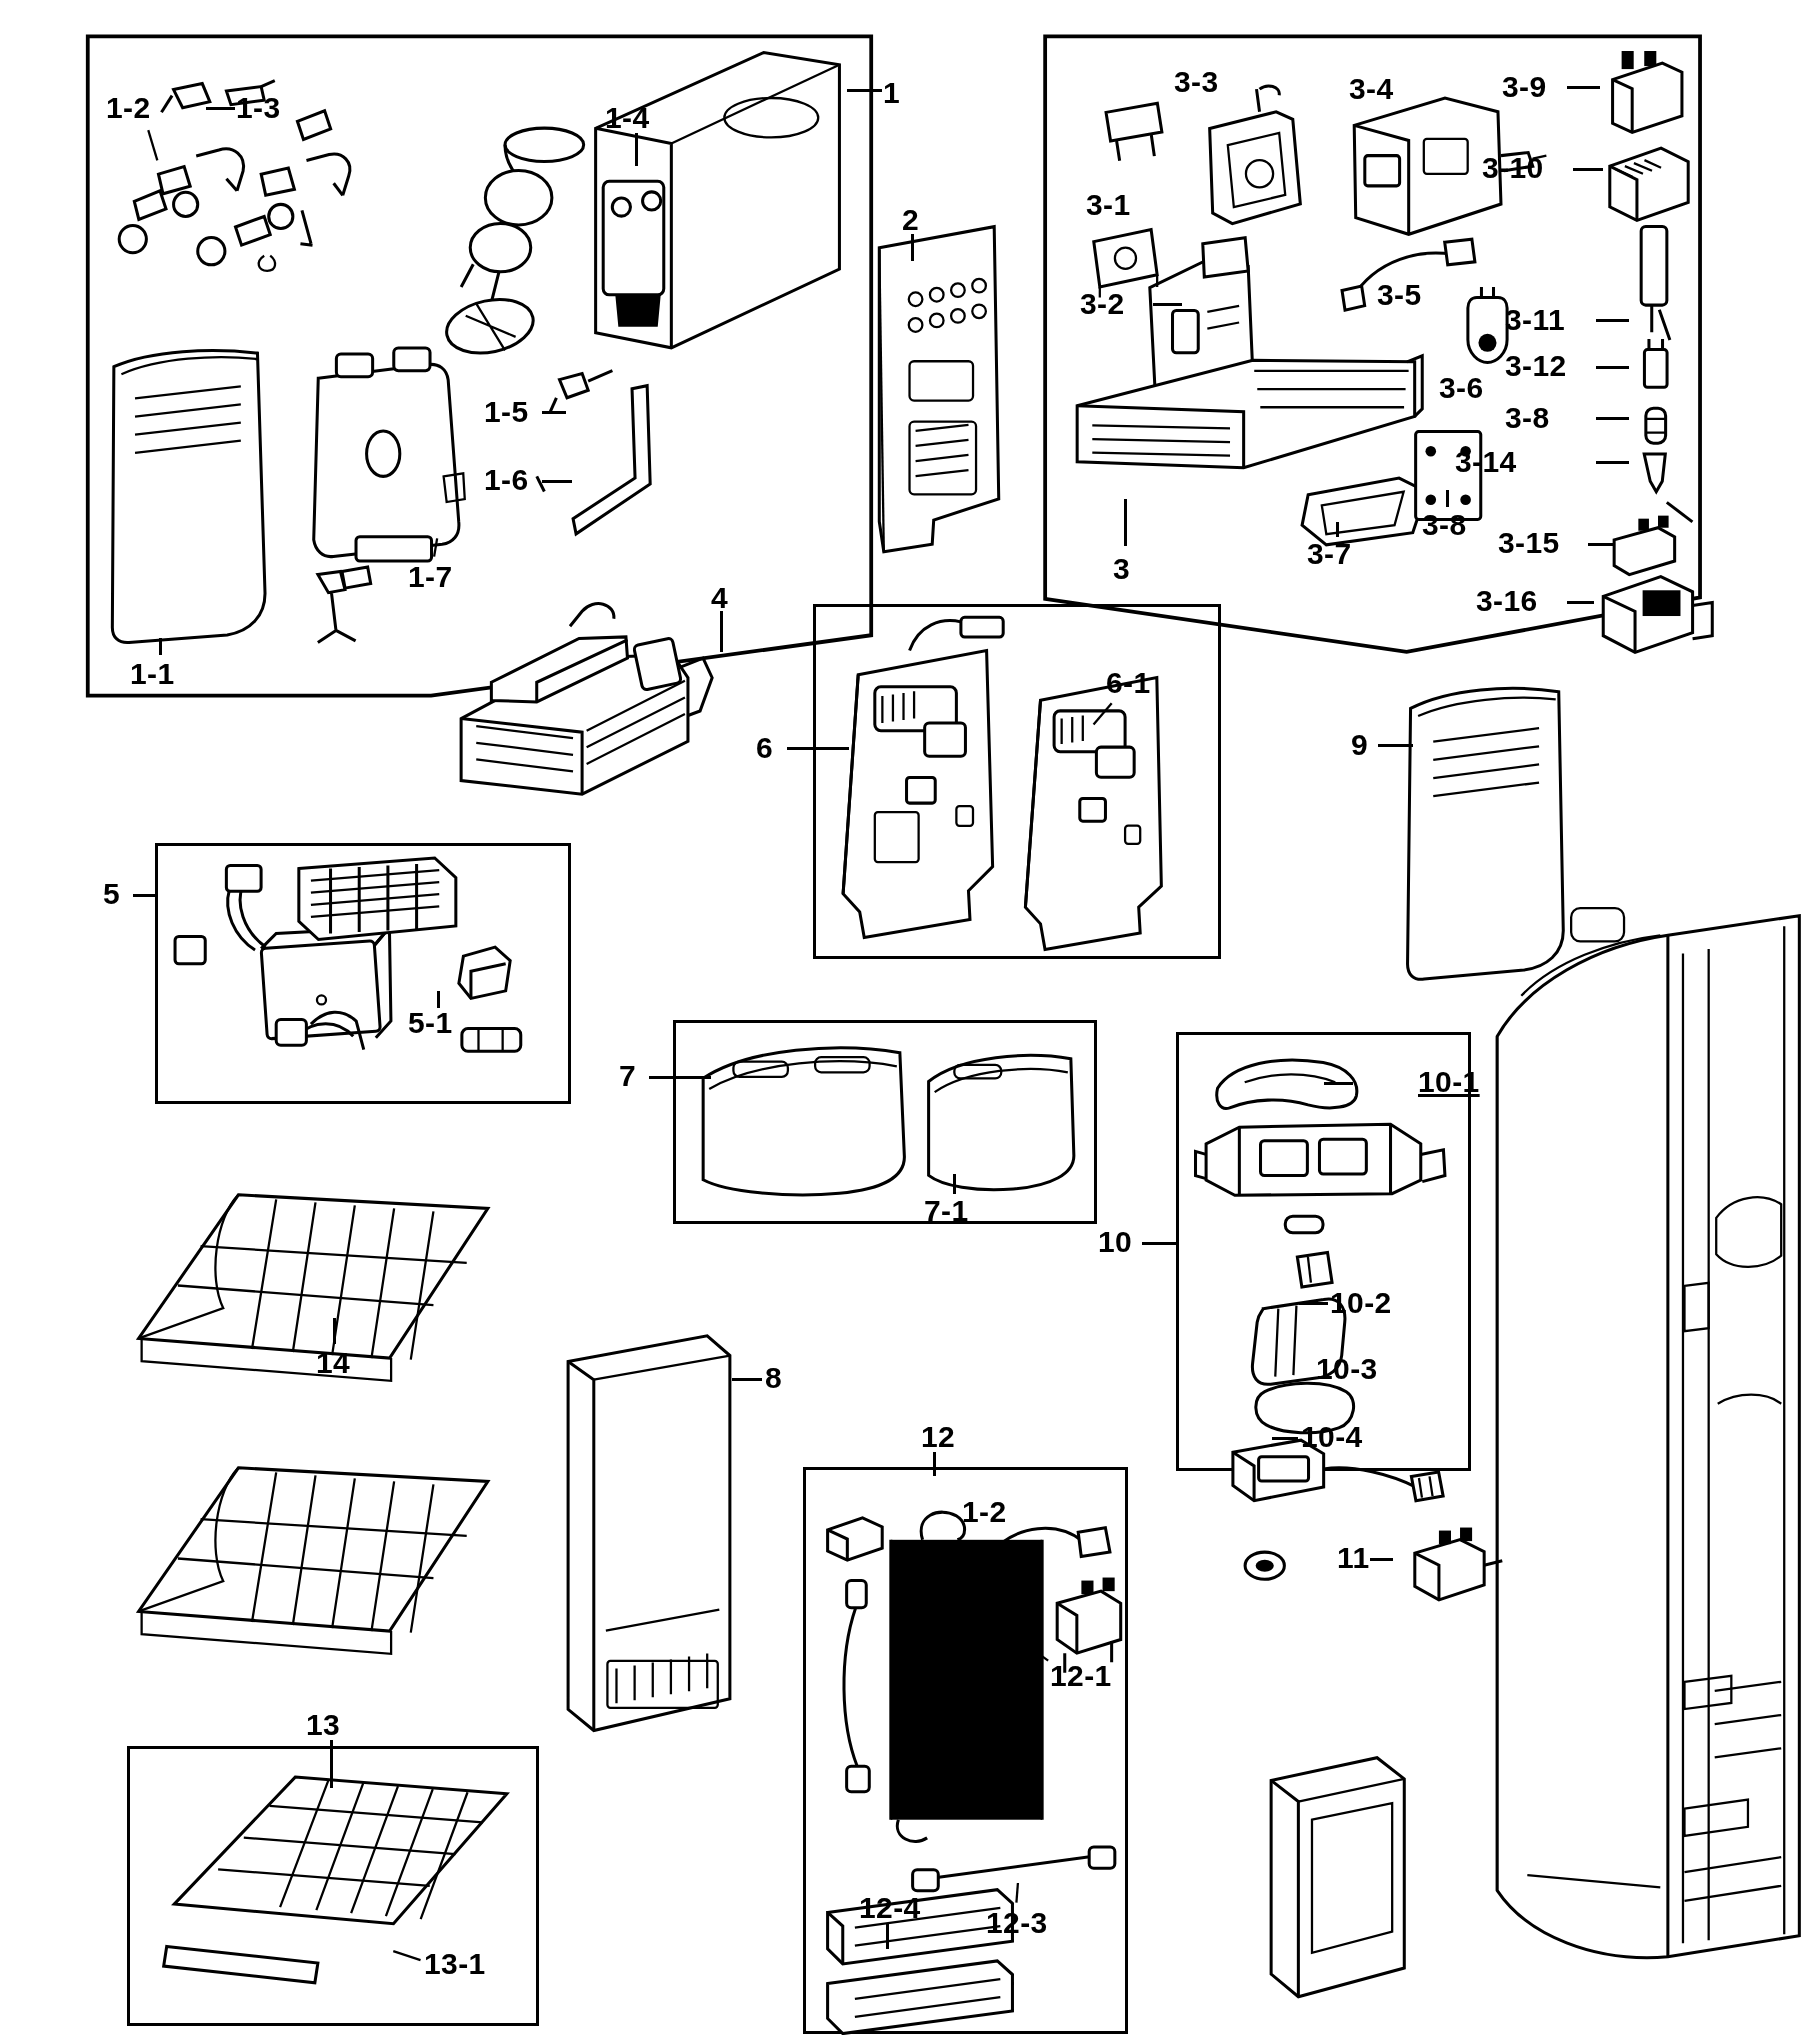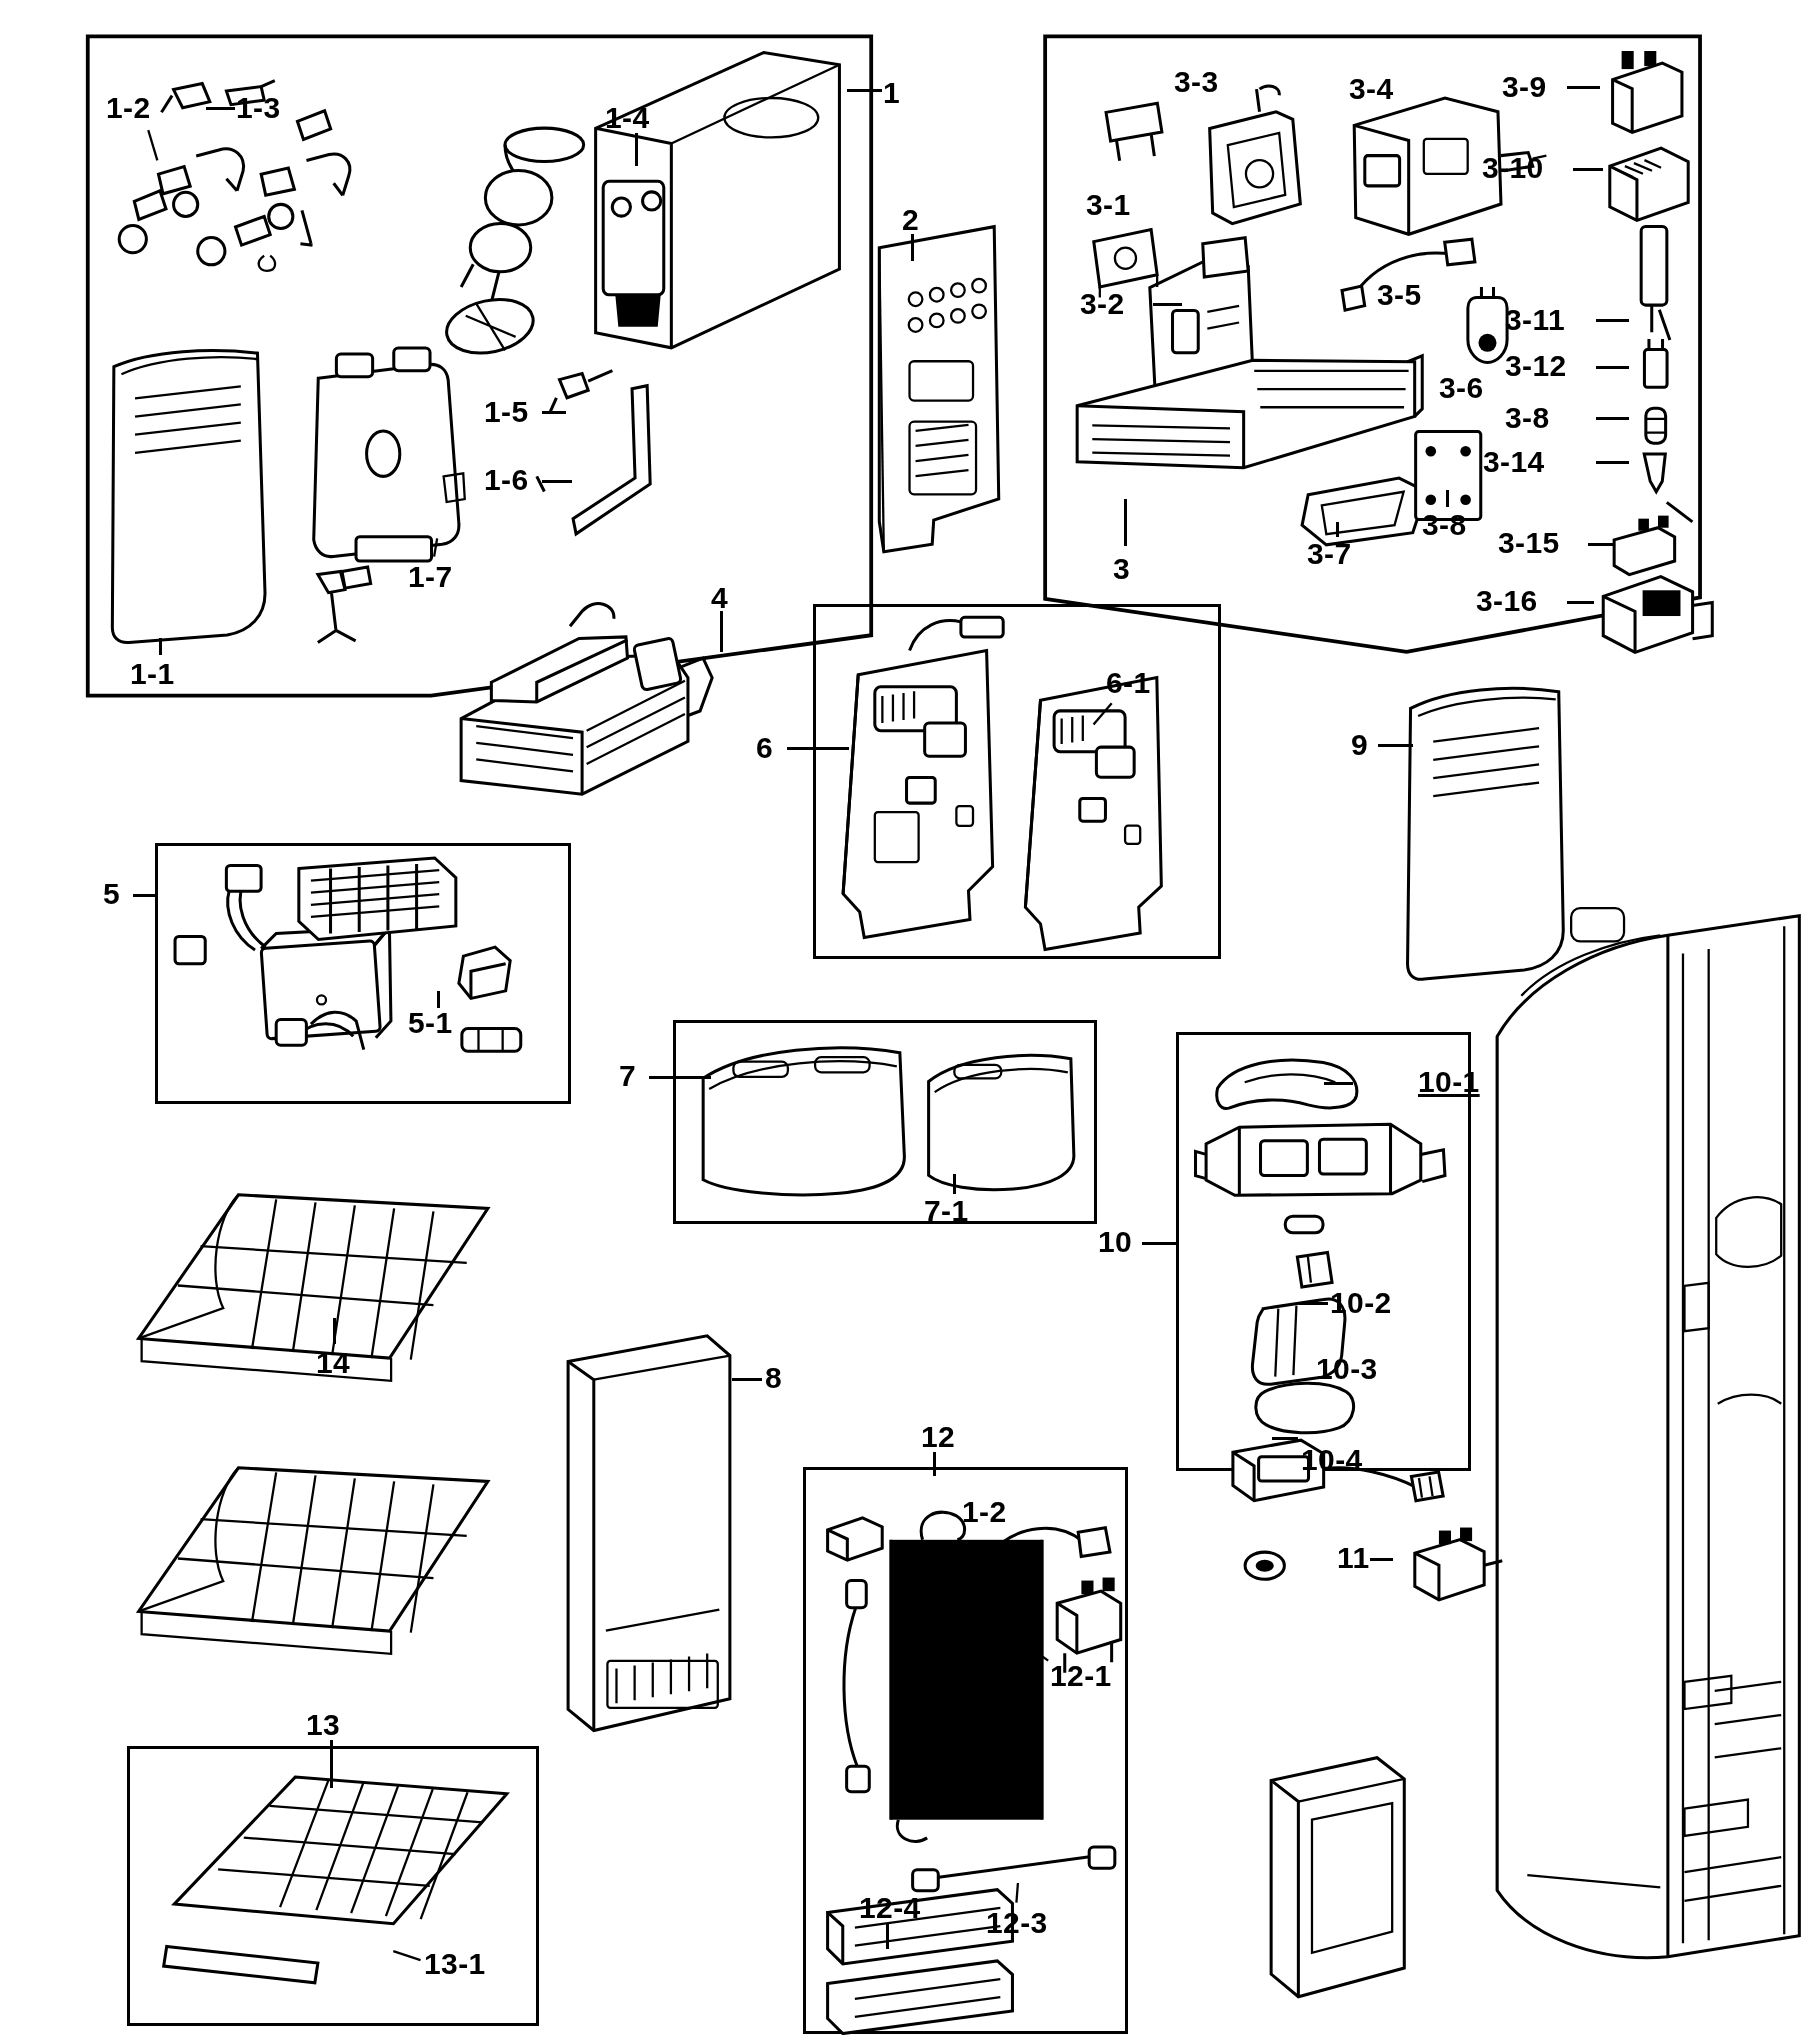--- a/index.html
+++ b/index.html
@@ -558,21 +558,21 @@
 
   <div class="lbl s1" style="left:1505px;top:303px;">3-11</div>
   <div class="lead h" style="left:1596px;top:319px;width:33px;"></div>
 
   <div class="lbl s1" style="left:1505px;top:349px;">3-12</div>
   <div class="lead h" style="left:1596px;top:366px;width:33px;"></div>
 
   <div class="lbl s1" style="left:1505px;top:401px;">3-8</div>
   <div class="lead h" style="left:1596px;top:417px;width:33px;"></div>
 
-  <div class="lbl s1" style="left:1455px;top:445px;margin-left:28px;">3-14</div>
+  <div class="lbl s1" style="left:1455px;top:445px;">3-14</div>
   <div class="lead h" style="left:1596px;top:461px;width:33px;"></div>
 
   <div class="lbl s1" style="left:1498px;top:526px;">3-15</div>
   <div class="lead h" style="left:1588px;top:543px;width:27px;"></div>
 
   <div class="lbl s1" style="left:1476px;top:584px;">3-16</div>
   <div class="lead h" style="left:1567px;top:601px;width:27px;"></div>
 
   <div class="lbl s1" style="left:711px;top:581px;">4</div>
   <div class="lead v" style="left:720px;top:611px;height:41px;"></div>
@@ -607,21 +607,21 @@
   <div class="lead h" style="left:1142px;top:1242px;width:36px;"></div>
 
   <div class="lbl s1" style="left:1418px;top:1065px;text-decoration:underline;">10-1</div>
   <div class="lead h" style="left:1324px;top:1082px;width:29px;"></div>
 
   <div class="lbl s1" style="left:1330px;top:1286px;">10-2</div>
   <div class="lead h" style="left:1299px;top:1302px;width:29px;"></div>
 
   <div class="lbl s1" style="left:1316px;top:1352px;">10-3</div>
 
-  <div class="lbl s1" style="left:1301px;top:1420px;margin-top:23px;">10-4</div>
+  <div class="lbl s1" style="left:1301px;top:1420px;">10-4</div>
   <div class="lead h" style="left:1272px;top:1437px;width:26px;"></div>
 
   <div class="lbl s1" style="left:1337px;top:1541px;">11</div>
   <div class="lead h" style="left:1370px;top:1558px;width:23px;"></div>
 
   <div class="lbl s1" style="left:921px;top:1420px;">12</div>
   <div class="lead v" style="left:933px;top:1452px;height:24px;"></div>
 
   <div class="lbl s1" style="left:1050px;top:1659px;">12-1</div>
   <svg style="left:0;top:0;width:1812px;height:2035px;" viewBox="0 0 2396 2691" width="1812" height="2035">

